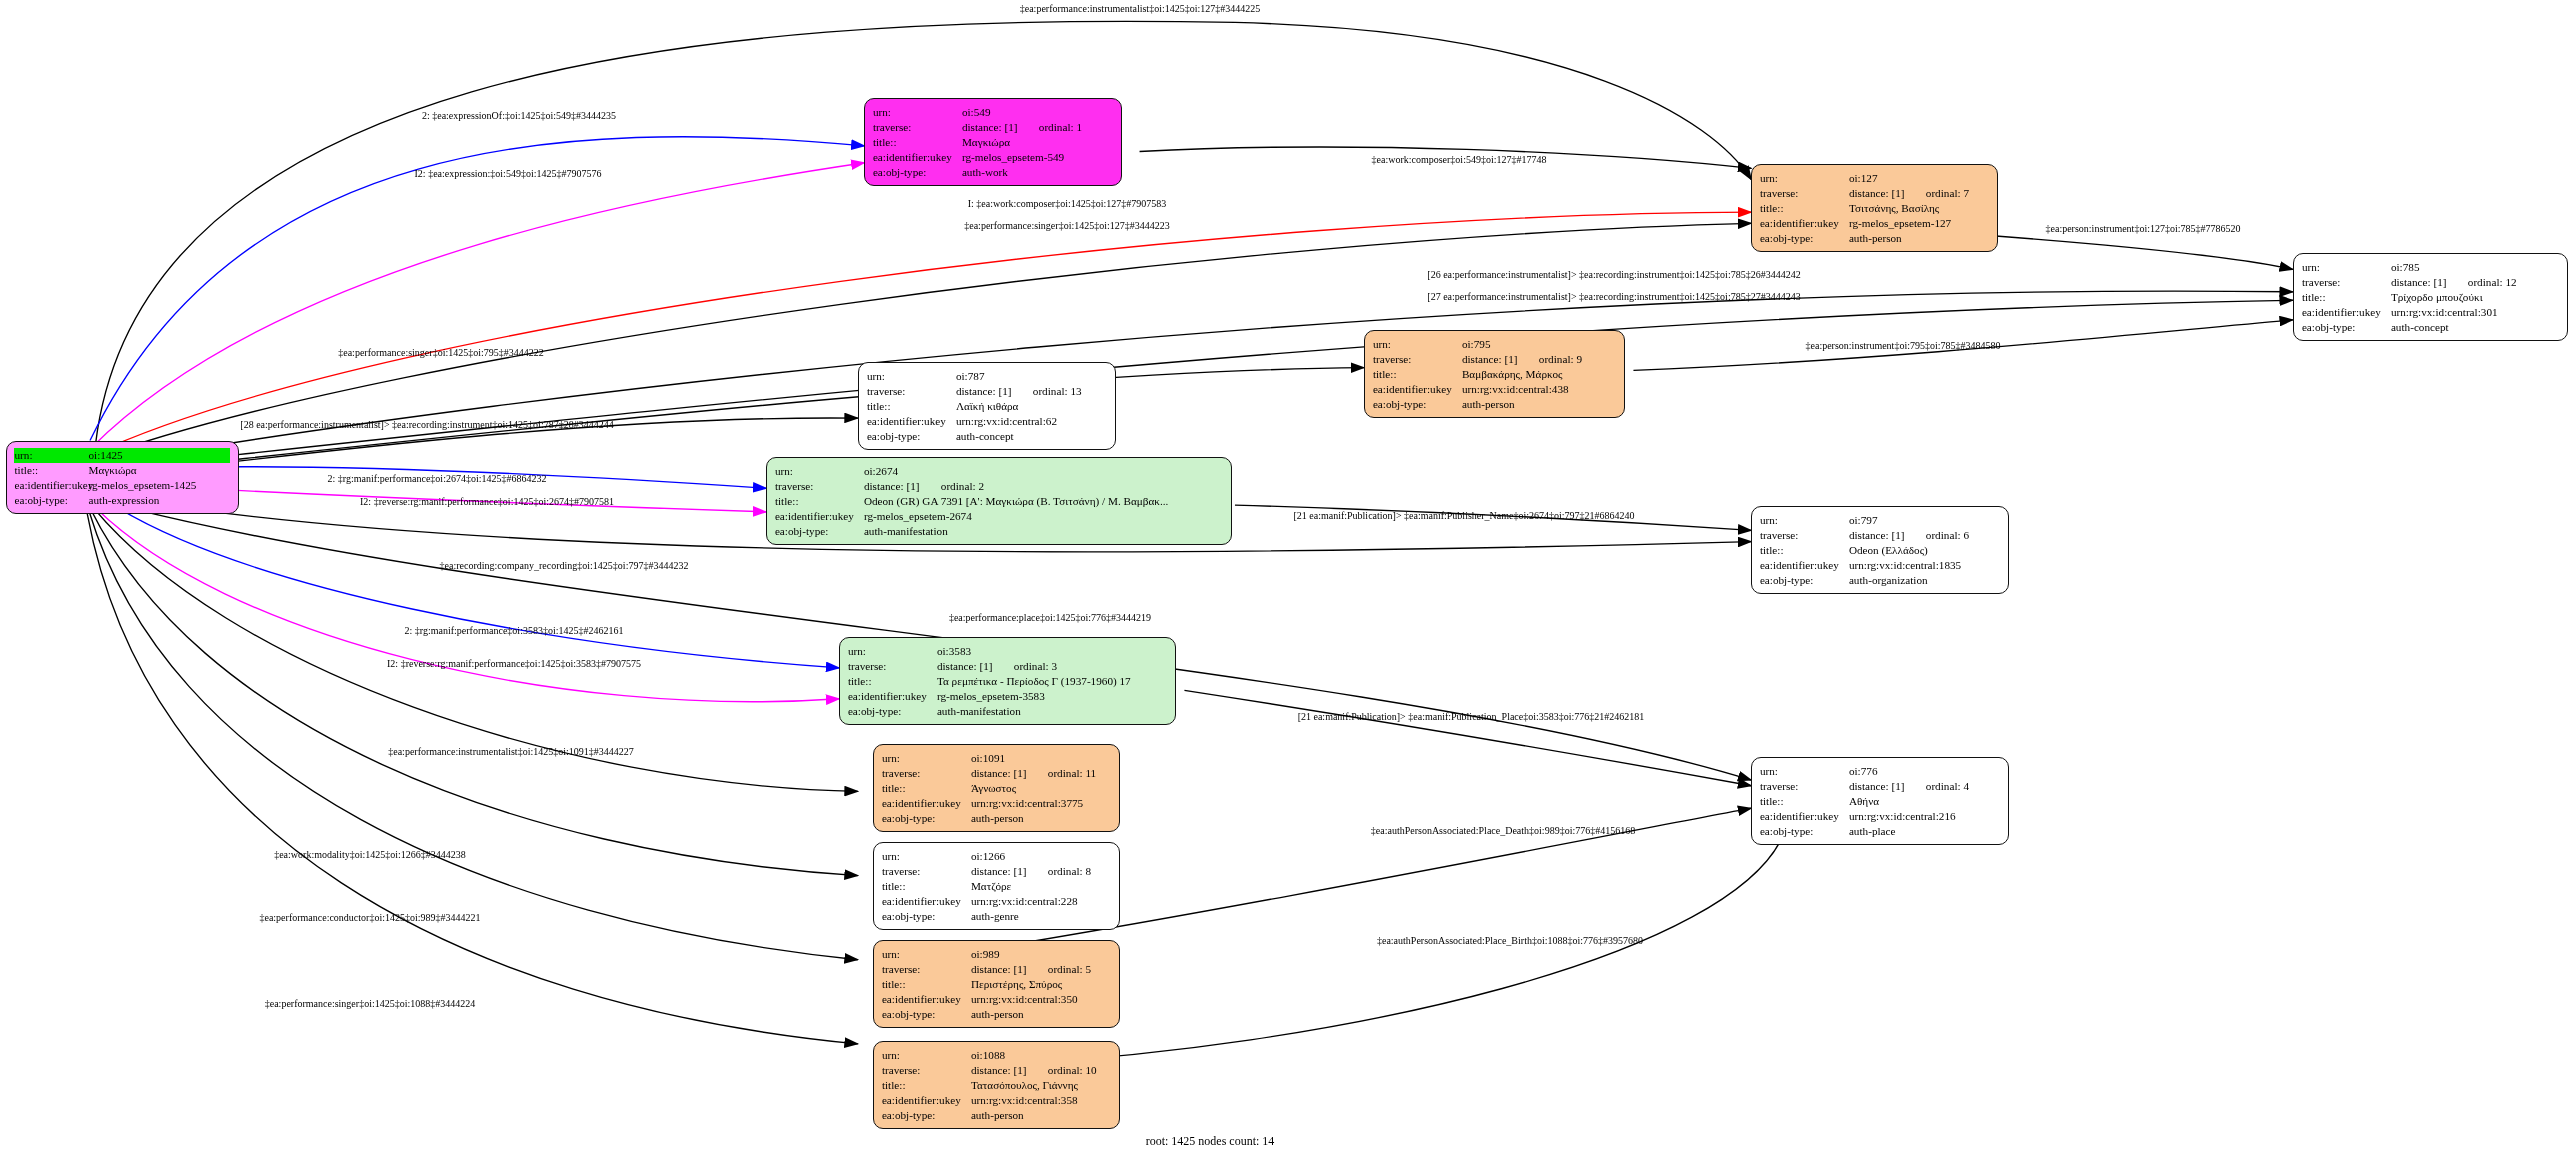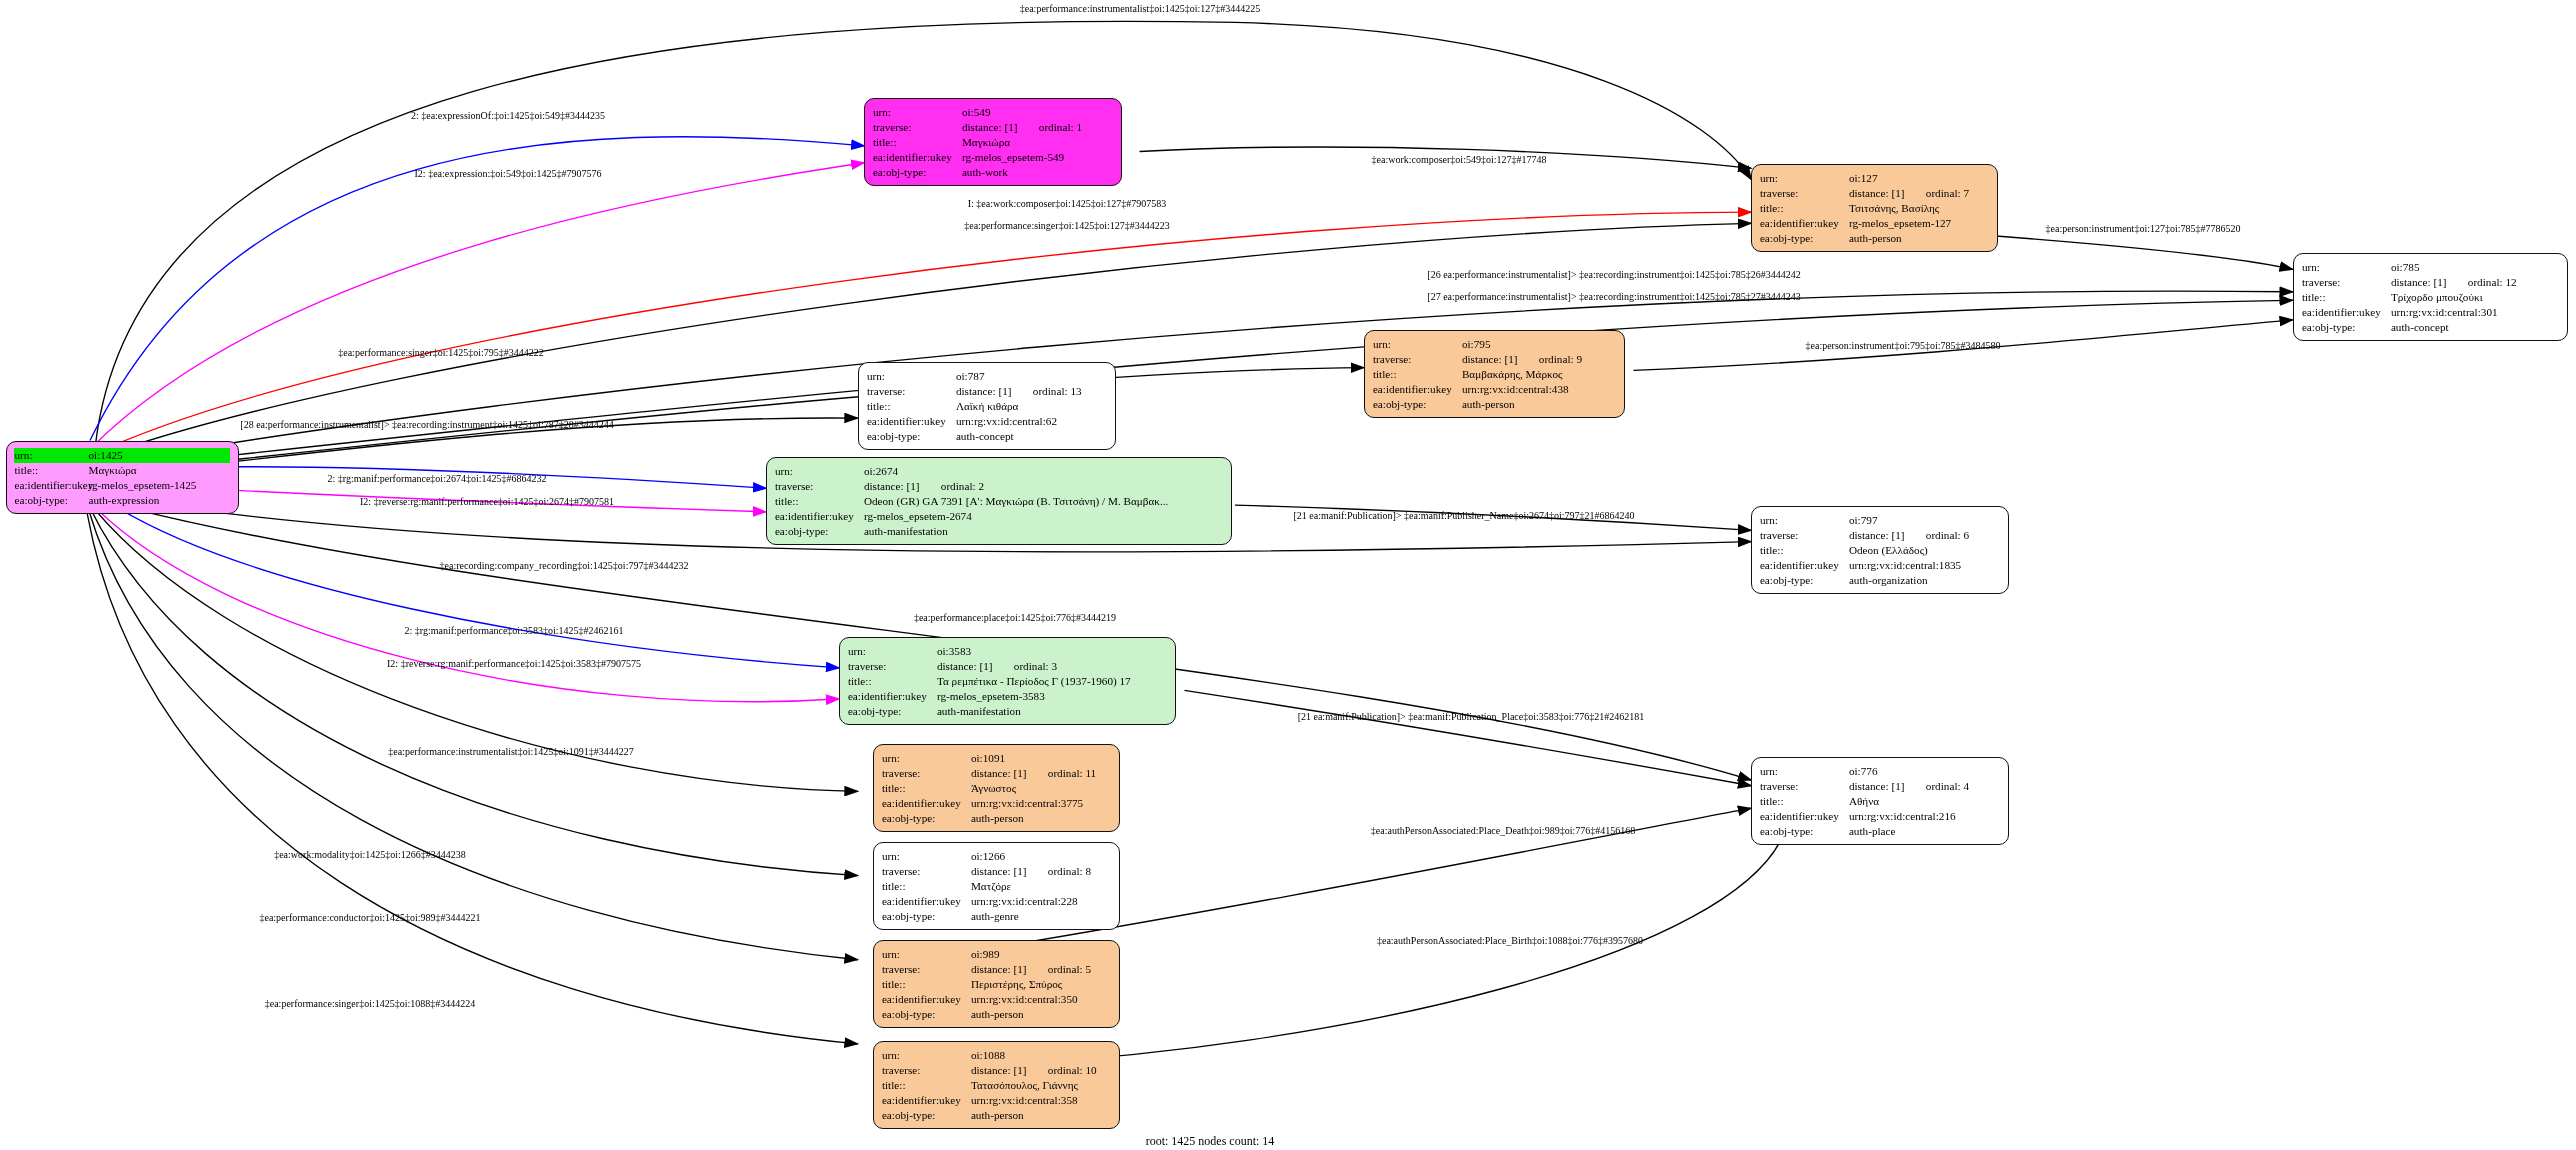--- a/index.html
+++ b/index.html
@@ -455,36 +455,36 @@
         <span class="k kw">ea:identifier:ukey</span>
         <span class="v">urn:rg:vx:id:central:216</span>
       </div>
     <div class="row">
         <span class="k kw">ea:obj-type:</span>
         <span class="v">auth-place</span>
       </div>
   </div>
 
   <div class="elabel" style="left:1140px;top:8.4px;">‡ea:performance:instrumentalist‡oi:1425‡oi:127‡#3444225</div>
-  <div class="elabel" style="left:508px;top:115px;">2: ‡ea:expressionOf:‡oi:1425‡oi:549‡#3444235</div>
+  <div class="elabel" style="left:519px;top:115px;">2: ‡ea:expressionOf:‡oi:1425‡oi:549‡#3444235</div>
   <div class="elabel" style="left:508px;top:173px;">I2: ‡ea:expression:‡oi:549‡oi:1425‡#7907576</div>
   <div class="elabel" style="left:1459px;top:159px;">‡ea:work:composer‡oi:549‡oi:127‡#17748</div>
   <div class="elabel" style="left:1067px;top:203px;">I: ‡ea:work:composer‡oi:1425‡oi:127‡#7907583</div>
   <div class="elabel" style="left:1067px;top:225px;">‡ea:performance:singer‡oi:1425‡oi:127‡#3444223</div>
   <div class="elabel" style="left:2111px;top:228px;margin-left:32px;">‡ea:person:instrument‡oi:127‡oi:785‡#7786520</div>
   <div class="elabel" style="left:1614px;top:274px;">[26 ea:performance:instrumentalist]&gt; ‡ea:recording:instrument‡oi:1425‡oi:785‡26#3444242</div>
   <div class="elabel" style="left:1614px;top:296px;">[27 ea:performance:instrumentalist]&gt; ‡ea:recording:instrument‡oi:1425‡oi:785‡27#3444243</div>
   <div class="elabel" style="left:441px;top:352px;">‡ea:performance:singer‡oi:1425‡oi:795‡#3444222</div>
   <div class="elabel" style="left:1903px;top:345px;">‡ea:person:instrument‡oi:795‡oi:785‡#3484580</div>
   <div class="elabel" style="left:427px;top:424px;">[28 ea:performance:instrumentalist]&gt; ‡ea:recording:instrument‡oi:1425‡oi:787‡28#3444244</div>
   <div class="elabel" style="left:437px;top:478px;">2: ‡rg:manif:performance‡oi:2674‡oi:1425‡#6864232</div>
   <div class="elabel" style="left:443px;top:501px;margin-left:44px;">I2: ‡reverse:rg:manif:performance‡oi:1425‡oi:2674‡#7907581</div>
   <div class="elabel" style="left:1464px;top:515px;">[21 ea:manif:Publication]&gt; ‡ea:manif:Publisher_Name‡oi:2674‡oi:797‡21#6864240</div>
   <div class="elabel" style="left:564px;top:565px;">‡ea:recording:company_recording‡oi:1425‡oi:797‡#3444232</div>
-  <div class="elabel" style="left:1015px;top:617px;">‡ea:performance:place‡oi:1425‡oi:776‡#3444219</div>
+  <div class="elabel" style="left:1050px;top:617px;">‡ea:performance:place‡oi:1425‡oi:776‡#3444219</div>
   <div class="elabel" style="left:514px;top:630px;">2: ‡rg:manif:performance‡oi:3583‡oi:1425‡#2462161</div>
   <div class="elabel" style="left:514px;top:663px;">I2: ‡reverse:rg:manif:performance‡oi:1425‡oi:3583‡#7907575</div>
   <div class="elabel" style="left:1471px;top:716px;">[21 ea:manif:Publication]&gt; ‡ea:manif:Publication_Place‡oi:3583‡oi:776‡21#2462181</div>
   <div class="elabel" style="left:511px;top:751px;">‡ea:performance:instrumentalist‡oi:1425‡oi:1091‡#3444227</div>
   <div class="elabel" style="left:1503px;top:830px;">‡ea:authPersonAssociated:Place_Death‡oi:989‡oi:776‡#4156168</div>
   <div class="elabel" style="left:370px;top:854px;">‡ea:work:modality‡oi:1425‡oi:1266‡#3444238</div>
   <div class="elabel" style="left:370px;top:917px;">‡ea:performance:conductor‡oi:1425‡oi:989‡#3444221</div>
   <div class="elabel" style="left:1510px;top:940px;">‡ea:authPersonAssociated:Place_Birth‡oi:1088‡oi:776‡#3957680</div>
   <div class="elabel" style="left:370px;top:1003px;">‡ea:performance:singer‡oi:1425‡oi:1088‡#3444224</div>
 

